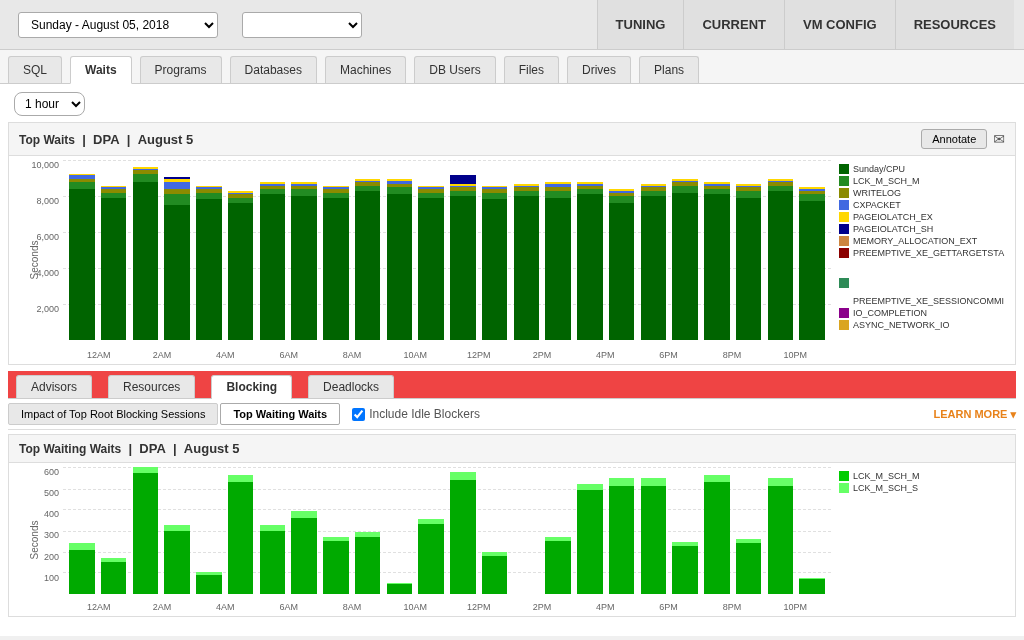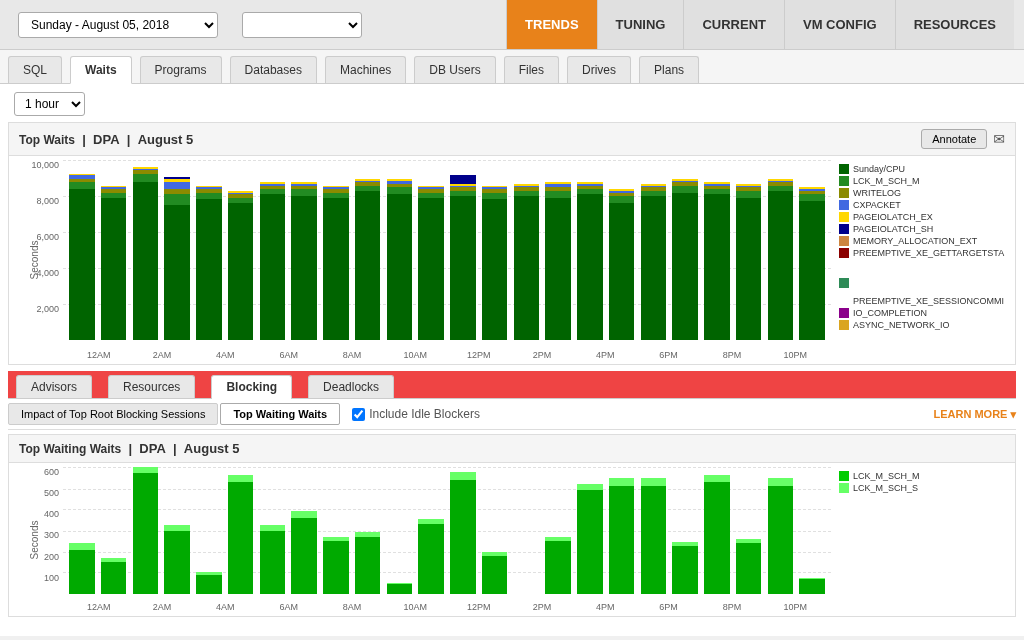--- a/index.html
+++ b/index.html
@@ -19,21 +19,21 @@
     .sec-tabs { display: flex; background: #f5f5f5; border-bottom: 1px solid #ccc; padding: 6px 8px 0; gap: 8px; }
     .sec-tab { padding: 6px 14px; border: 1px solid #ccc; border-bottom: none; border-radius: 3px 3px 0 0; background: #e8e8e8; color: #333; cursor: pointer; font-size: 12px; }
     .sec-tab.active { background: white; border-bottom: 1px solid white; margin-bottom: -1px; font-weight: bold; }
 
     
     .main { background: white; padding: 8px; height: calc(640px - 50px - 38px); overflow: hidden; }
 
     
     .interval-bar { display: flex; align-items: center; margin-bottom: 6px; }
     .interval-label { font-size: 12px; color: #333; margin-right: 6px; }
-    .interval-select { border: 1px solid #aaa; background: white; padding: 3px 6px; font-size: 12px; border-radius: 3px; }
+    .interval-select { border: 1px solid #aaa; background: white; padding: 3px 6px; font-size: 12px; border-radius: 8px; }
 
     
     .chart-section { border: 1px solid #ddd; margin-bottom: 6px; }
     .chart-header { display: flex; align-items: center; background: #f5f5f5; border-bottom: 1px solid #ddd; padding: 6px 10px; }
     .chart-title { font-size: 13px; font-weight: bold; color: #333; }
     .annotate-btn { margin-left: auto; border: 1px solid #aaa; background: #e8e8e8; padding: 3px 10px; border-radius: 3px; cursor: pointer; font-size: 11px; margin-right: 6px; }
     .mail-icon { color: #555; cursor: pointer; font-size: 14px; }
 
     .chart-body { display: flex; padding: 4px; }
     .chart-area { flex: 1; position: relative; height: 200px; }
@@ -77,21 +77,20 @@
 <div class="top-nav">
   <span class="day-label"></span>
   <select class="day-select">
     <option>Sunday - August 05, 2018</option>
   </select>
   <span class="time-label"></span>
   <select class="time-select">
     <option></option>
   </select>
   <div class="nav-tabs">
-    <div class="nav-tab trends">TRENDS</div>
     <div class="nav-tab">TUNING</div>
     <div class="nav-tab">CURRENT</div>
     <div class="nav-tab">VM CONFIG</div>
     <div class="nav-tab">RESOURCES</div>
   </div>
 </div>
 
 <div class="sec-tabs">
   <div class="sec-tab">SQL</div>
   <div class="sec-tab active">Waits</div>

